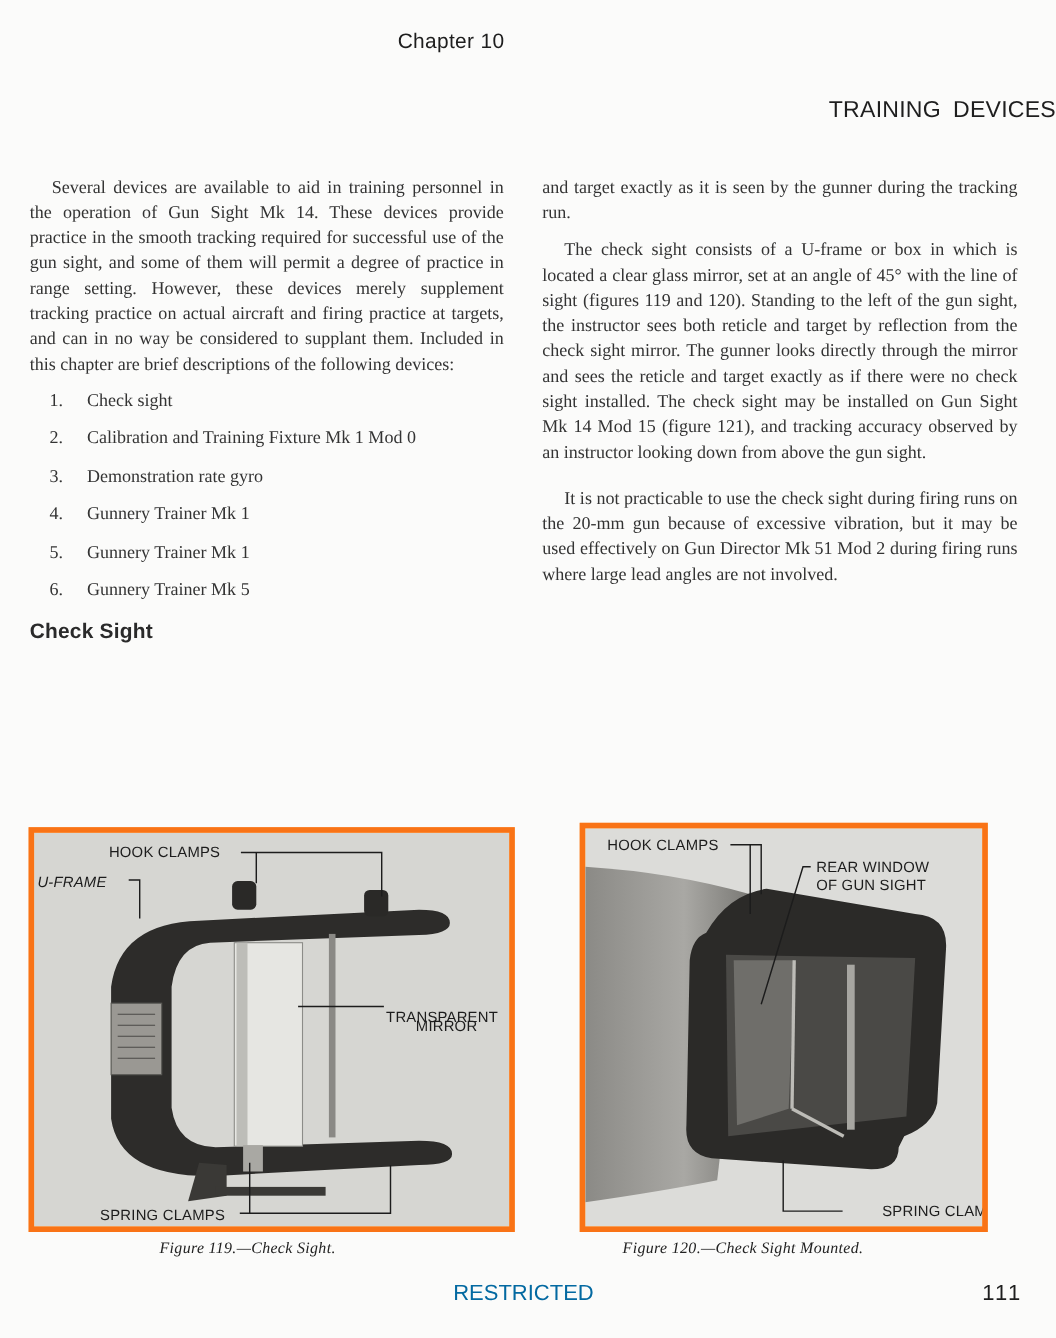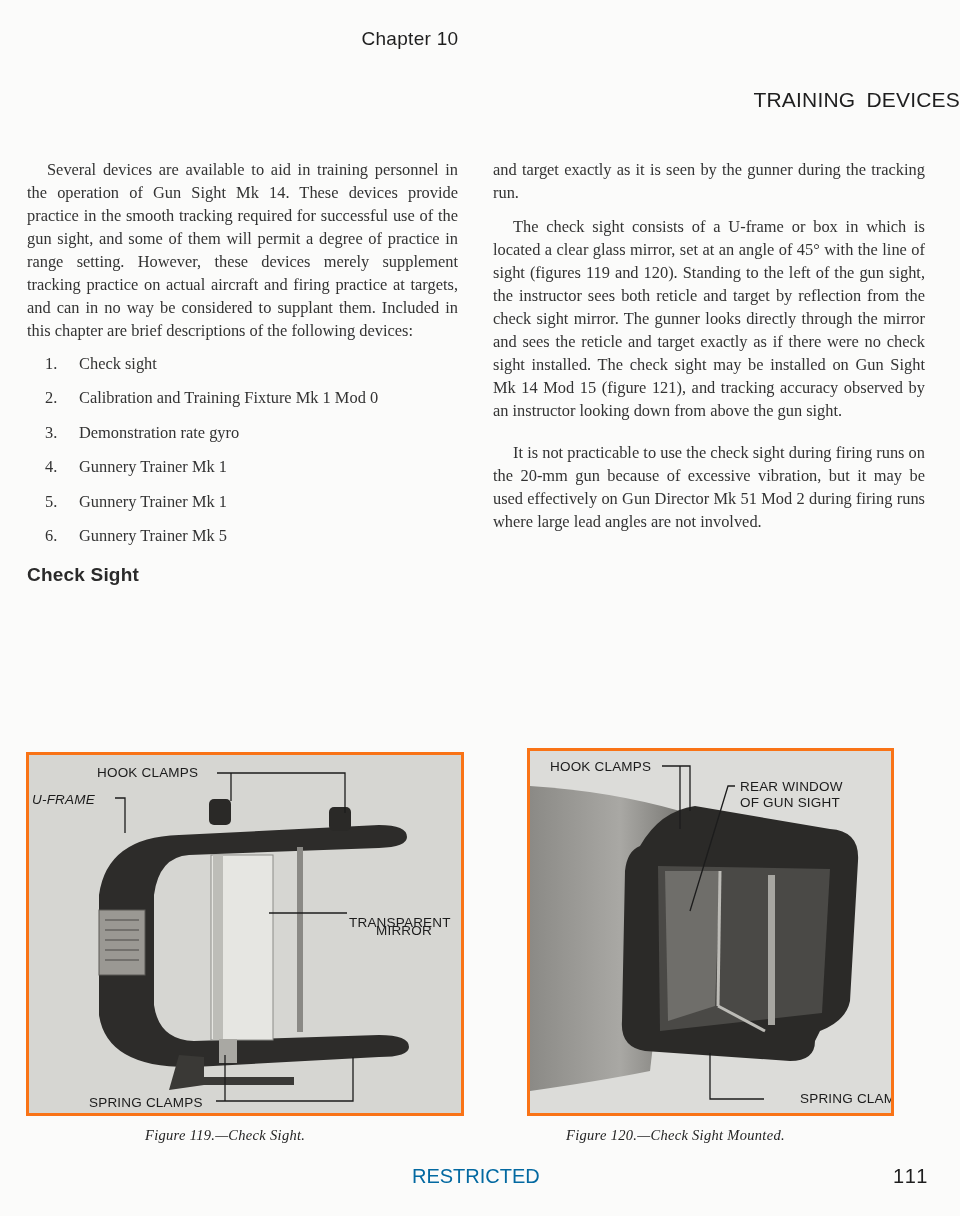--- a/index.html
+++ b/index.html
@@ -28,21 +28,21 @@
   .gap2 { margin-top: 19px; }
   ol { list-style: none; margin: 10px 0 0 0; padding: 0; }
   ol li { display: flex; height: 34.4px; align-items: flex-start; }
   .num { width: 52px; padding-left: 18px; box-sizing: border-box; }
   h2 {
     font-family: "Liberation Sans", "DejaVu Sans", sans-serif;
     font-size: 19px; font-weight: bold; color: #2a2a2a;
     margin: 0; padding-top: 2px; line-height: 30px; letter-spacing: 0.2px;
   }
   .figure {
-    position: absolute; border: 3px solid #f97316;
+    position: absolute; border: 5px solid #f97316;
     background: #fdba74; overflow: hidden;
   }
   .fig1 { left: 26px; top: 752px; width: 432px; height: 358px; }
   .fig2 { left: 527px; top: 748px; width: 361px; height: 362px; }
   .figure svg { position: absolute; left: 0; top: 0; }
   .label {
     position: absolute; font-family: "Liberation Sans", "DejaVu Sans", sans-serif;
     font-size: 13.5px; color: #1c1c1c; letter-spacing: 0.2px; white-space: nowrap;
     background: rgba(217,217,214,0.0);
   }

